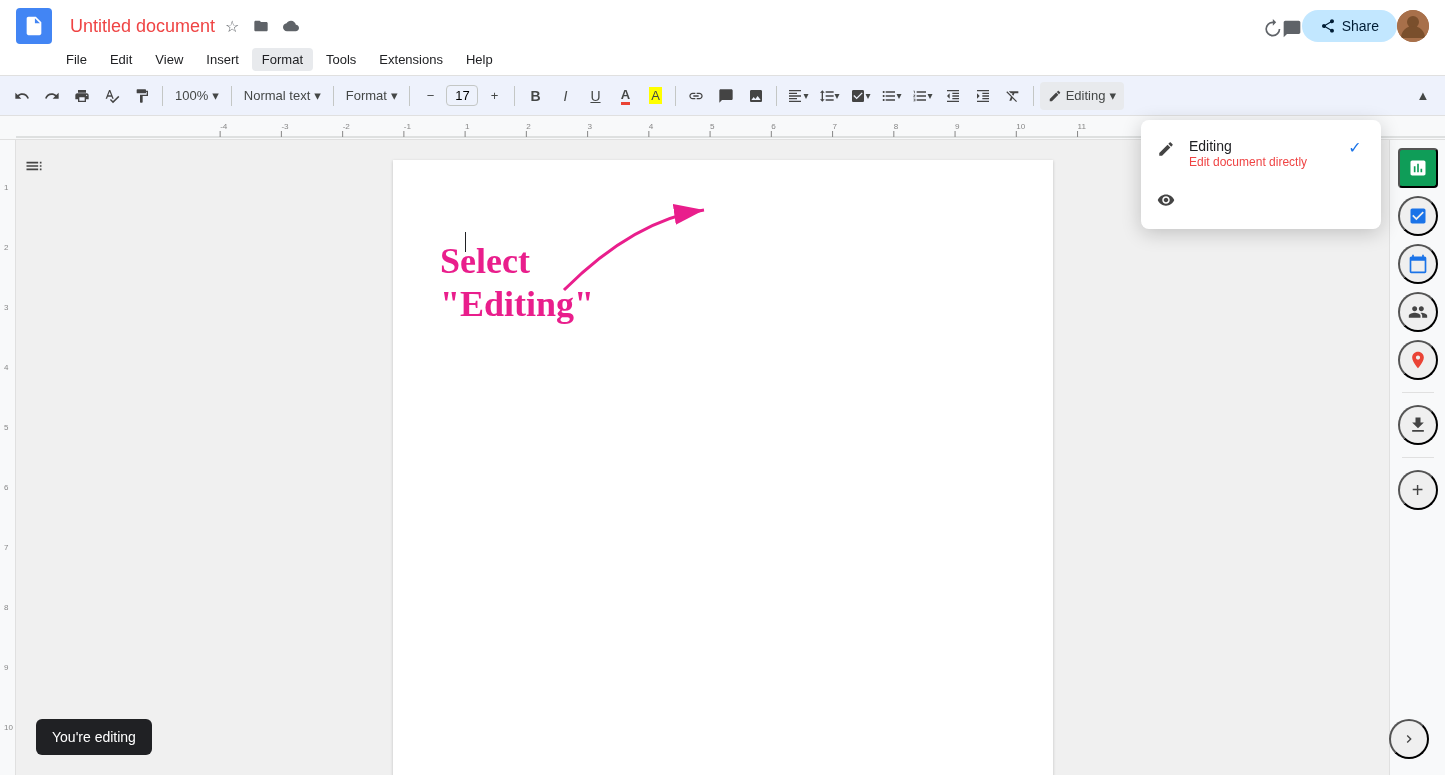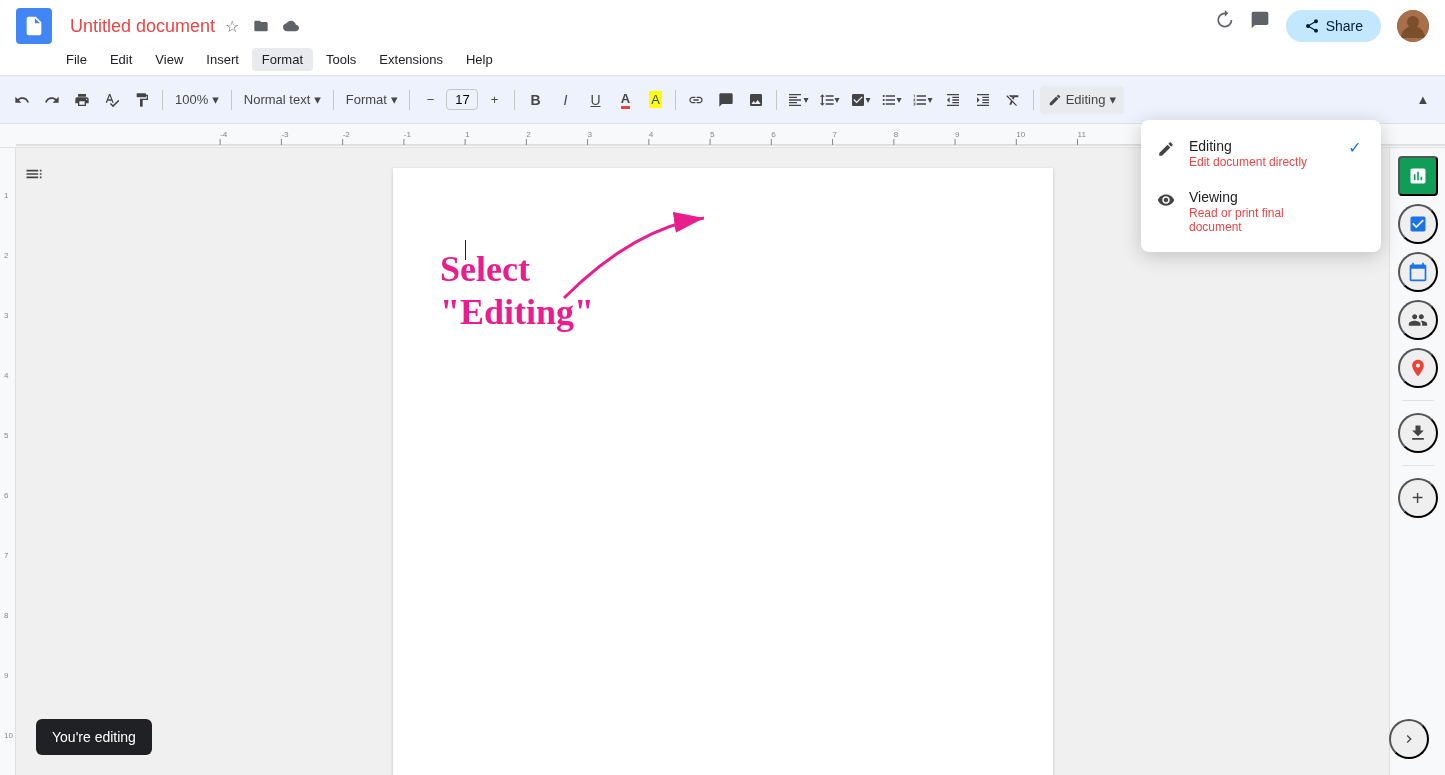--- a/index.html
+++ b/index.html
@@ -28,21 +28,21 @@
       border-radius: 20px;
       padding: 8px 18px;
       font-size: 14px;
       font-weight: 500;
       cursor: pointer;
       display: flex; align-items: center; gap: 6px;
     }
 
     
     #toolbar {
-      height: 48px;
+      height: 40px;
       background: #eef2fc;
       display: flex;
       align-items: center;
       padding: 12px 8px;
       gap: 2px;
       border-bottom: 1px solid #e0e0e0;
     }
     .toolbar-btn {
       height: 28px;
       min-width: 28px;
@@ -236,21 +236,21 @@
             </svg>
         </button>
         <button class="title-icon-btn">
           <svg width="16" height="16" viewBox="0 0 24 24" fill="#5f6368">
               <path d="M19.35 10.04C18.67 6.59 15.64 4 12 4 9.11 4 6.6 5.64 5.35 8.04 2.34 8.36 0 10.91 0 14c0 3.31 2.69 6 6 6h13c2.76 0 5-2.24 5-5 0-2.64-2.05-4.78-4.65-4.96z"></path>
             </svg>
         </button>
       </div>
     </div>
 
-    <div style="margin-left:auto;display:flex;align-items:flex-start;gap:16px;">
+    <div style="margin-left:auto;display:flex;align-items:flex-end;gap:0;">
       <button style="background:none;border:none;cursor:pointer;color:#5f6368;">
         <svg width="20" height="20" viewBox="0 0 24 24" fill="#5f6368">
             <path d="M13 3a9 9 0 1 0 9 9h-2a7 7 0 1 1-7-7v3l4-4-4-4v3z"></path>
           </svg>
       </button>
       <button style="background:none;border:none;cursor:pointer;color:#5f6368;">
         <svg width="20" height="20" viewBox="0 0 24 24" fill="#5f6368">
             <path d="M20 2H4c-1.1 0-2 .9-2 2v18l4-4h14c1.1 0 2-.9 2-2V4c0-1.1-.9-2-2-2z"></path>
           </svg>
       </button>
@@ -526,24 +526,20 @@
       <div class="mode-check">✓</div>
     </div>
 
 
     <div class="mode-item">
       <div class="mode-icon">
         <svg width="18" height="18" viewBox="0 0 24 24" fill="#444">
             <path d="M12 4.5C7 4.5 2.73 7.61 1 12c1.73 4.39 6 7.5 11 7.5s9.27-3.11 11-7.5c-1.73-4.39-6-7.5-11-7.5zM12 17c-2.76 0-5-2.24-5-5s2.24-5 5-5 5 2.24 5 5-2.24 5-5 5zm0-8c-1.66 0-3 1.34-3 3s1.34 3 3 3 3-1.34 3-3-1.34-3-3-3z"></path>
           </svg>
       </div>
-      <div class="mode-content">
-        <div class="mode-title">Viewing</div>
-        <div class="mode-subtitle">Read or print final document</div>
-      </div>
       <div class="mode-check" style="opacity:0;">✓</div>
     </div>
   </div>
 
   <div style="width:56px;background:#f8f9fa;border-left:1px solid #e0e0e0;display:flex;flex-direction:column;align-items:center;padding-top:8px;gap:8px;">
     <button class="right-panel-icon" style="background:#0f9d58;border-radius:4px;">
       <svg width="20" height="20" viewBox="0 0 24 24" fill="white">
           <path d="M19 3H5c-1.1 0-2 .9-2 2v14c0 1.1.9 2 2 2h14c1.1 0 2-.9 2-2V5c0-1.1-.9-2-2-2zM9 17H7v-7h2v7zm4 0h-2V7h2v10zm4 0h-2v-4h2v4z"></path>
         </svg>
     </button>

